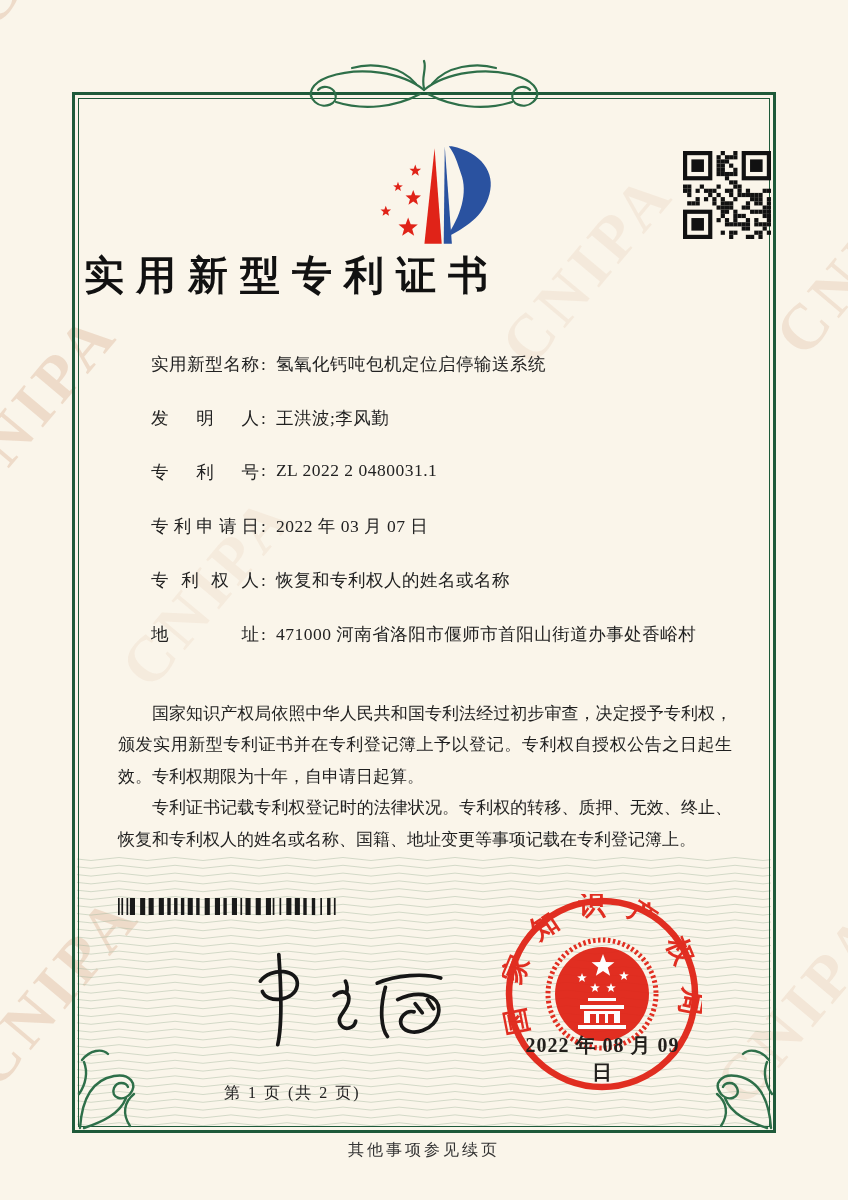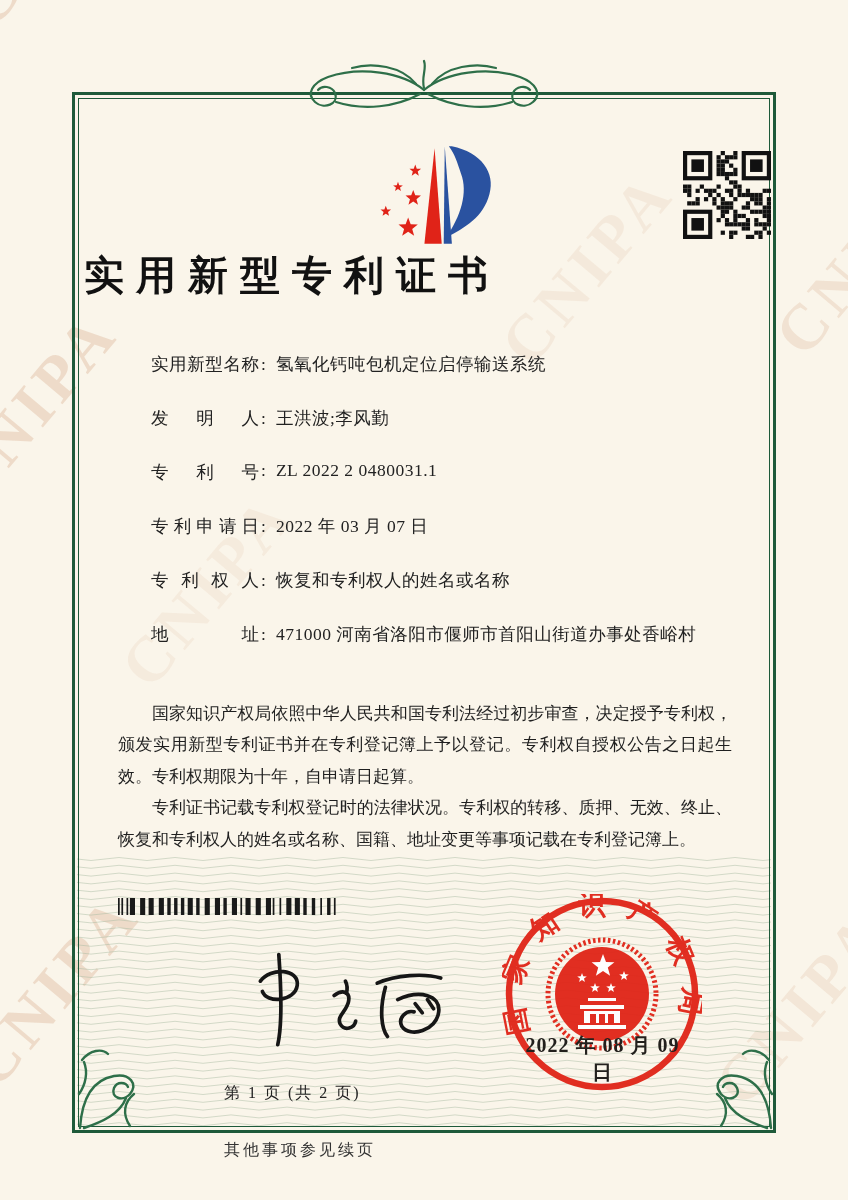--- a/index.html
+++ b/index.html
@@ -58,21 +58,21 @@
   .signature{ position:absolute; left:246px; top:942px; }
 
   .seal{ position:absolute; left:502px; top:894px; opacity:0.95; }
   .seal-date{
     position:absolute; left:520px; top:1032px; width:165px; text-align:center;
     font-size:20px; color:#23201d; letter-spacing:1px; font-weight:bold;
   }
 
   .page-info{ position:absolute; left:224px; top:1083px; width:400px; text-align:left;
               font-size:16px; letter-spacing:2px; color:#222; }
-  .footer-note{ position:absolute; left:224px; top:1140px; width:400px; 
+  .footer-note{ position:absolute; left:224px; top:1140px; width:400px; text-align:center;
                 font-size:16px; letter-spacing:3px; color:#333; }
 </style>
 </head>
 <body>
 
 <div class="page">
 
   <div id="wm-holder">
       <span class="wm" style="left: -52px; top: -6px; opacity: 1;">CNIPA</span>
       <span class="wm" style="left: 760px; top: 322px; opacity: 0.75;">CNIPA</span>

